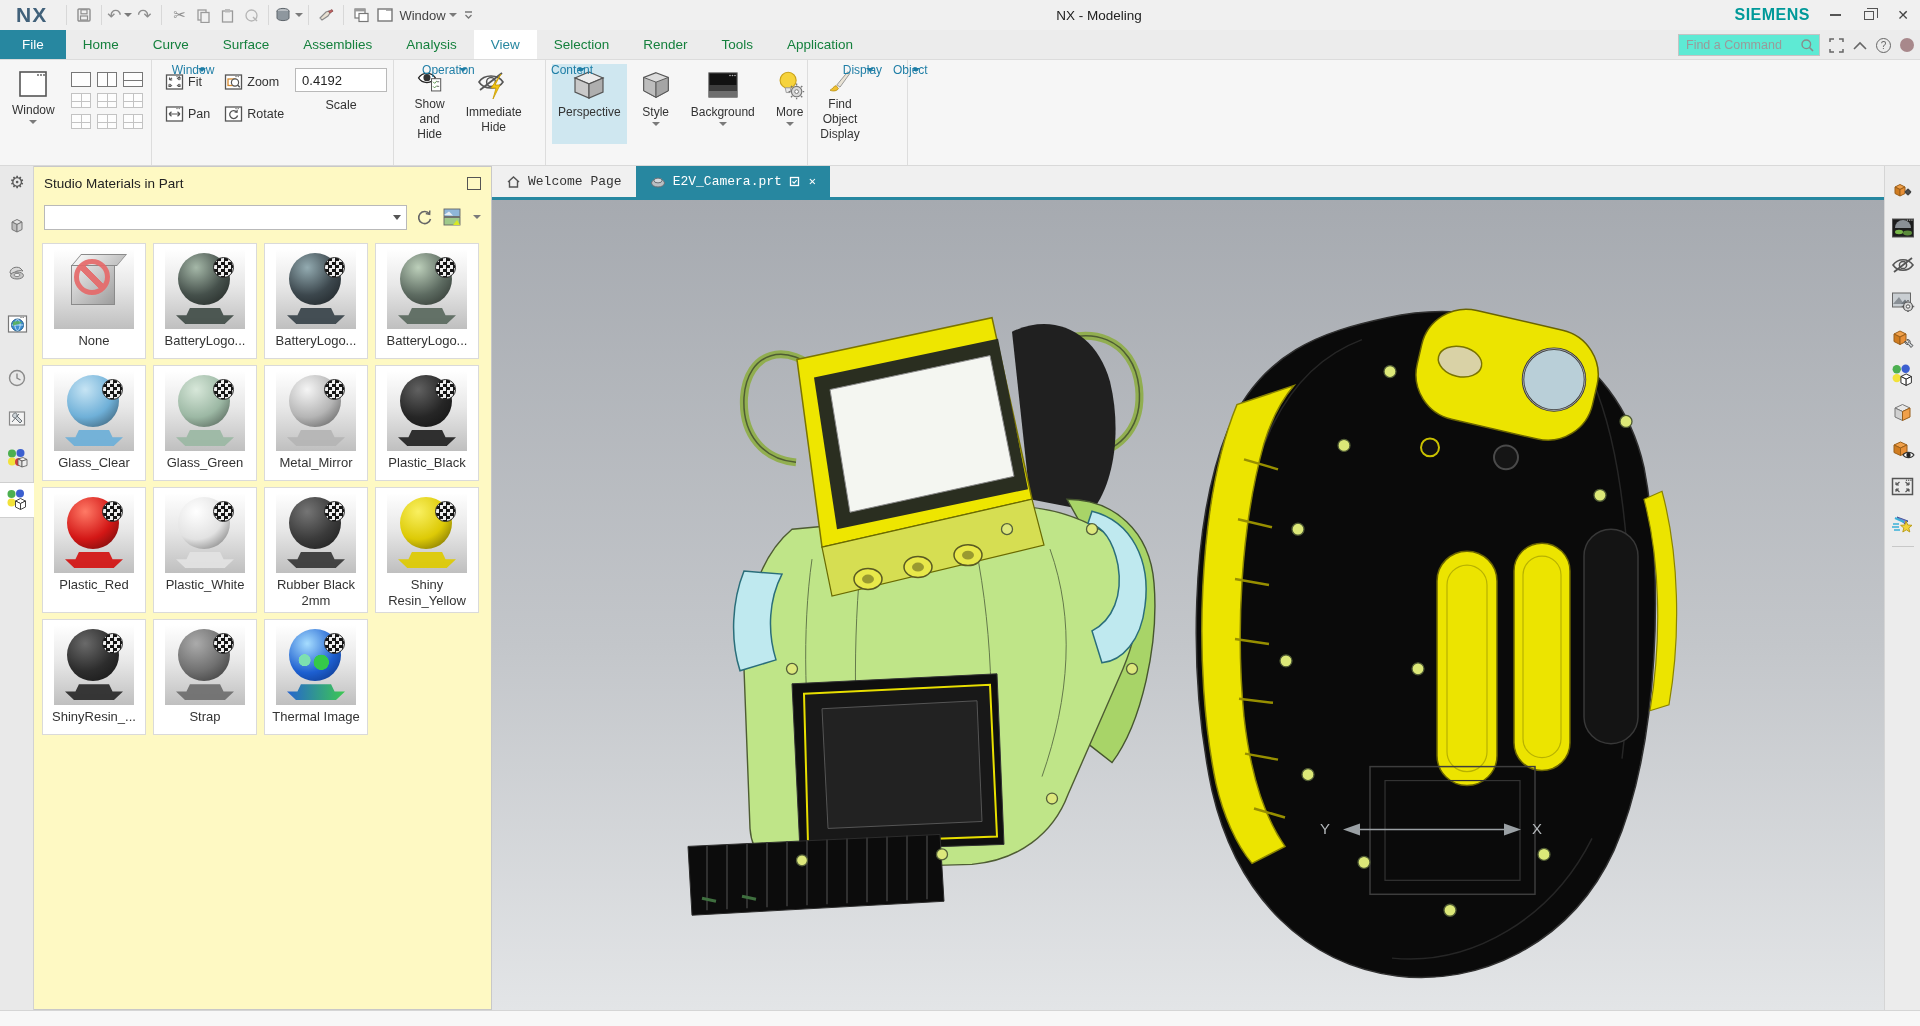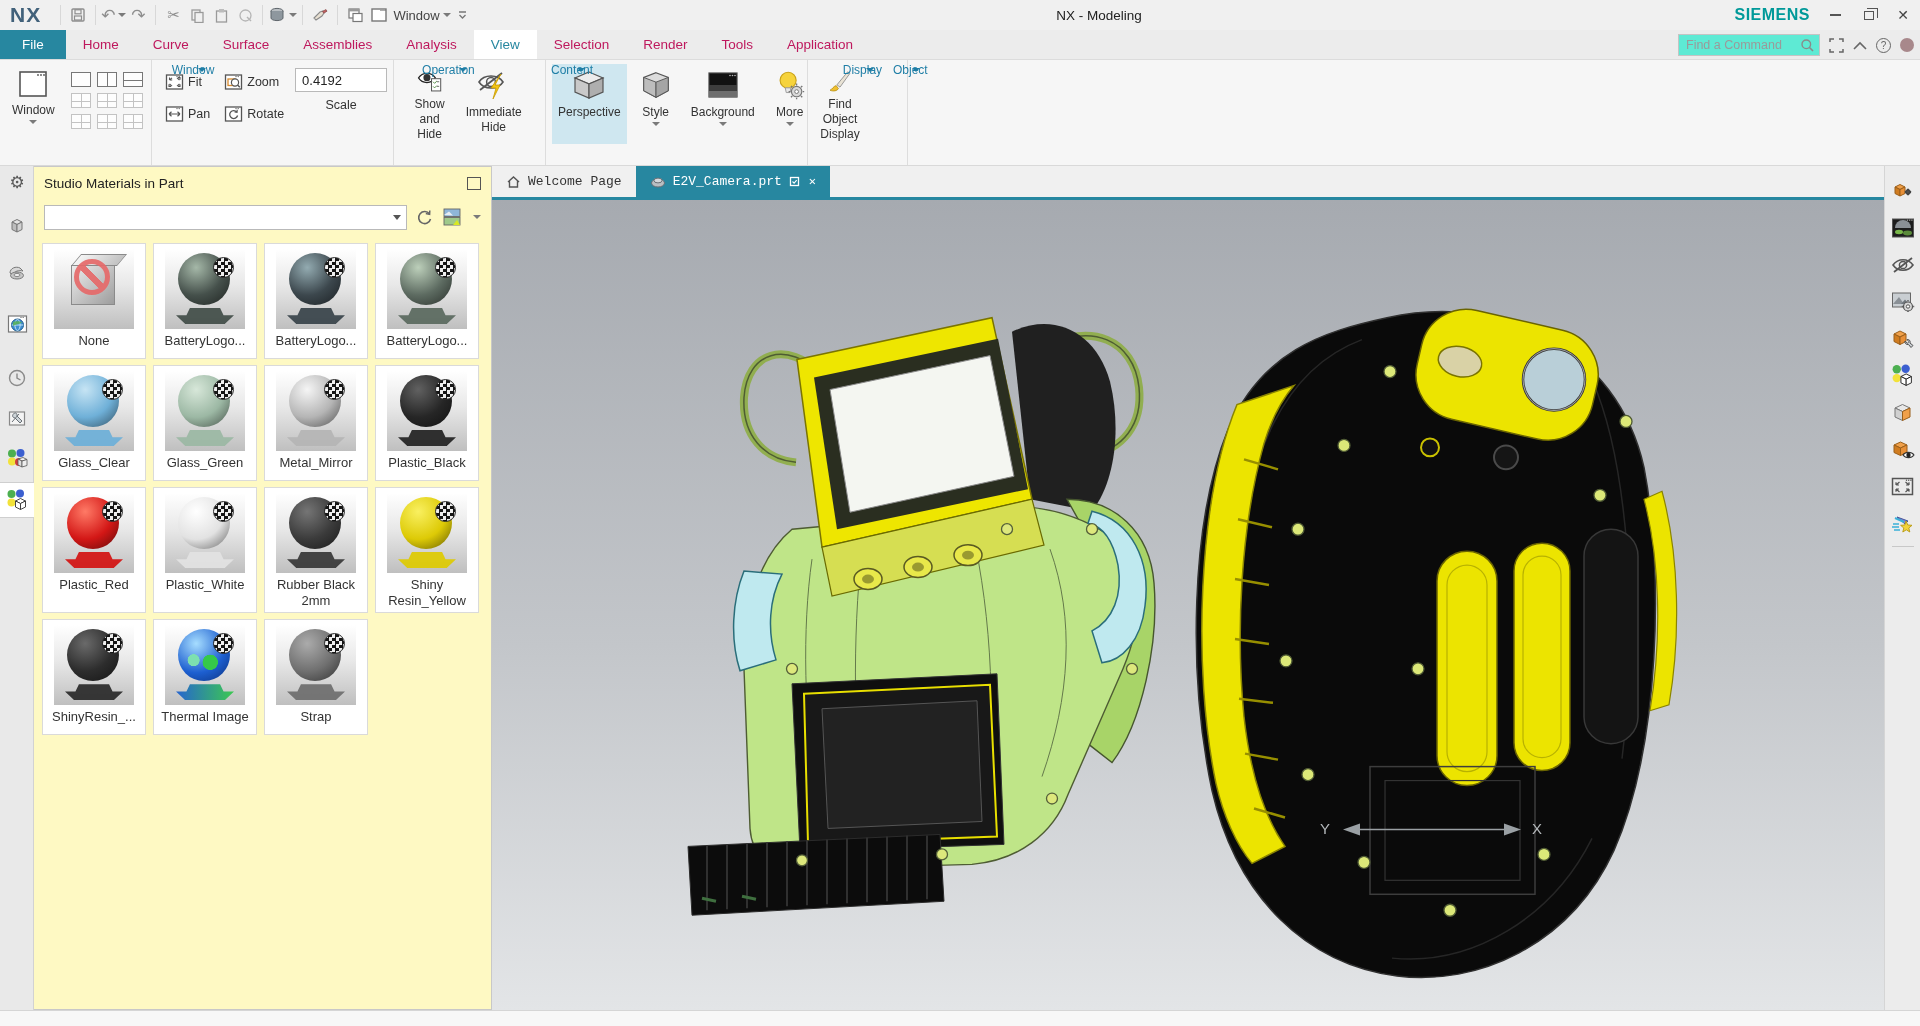--- a/index.html
+++ b/index.html
@@ -1,37 +1,37 @@
 <!DOCTYPE html>
 <html><head>
 <meta charset="utf-8">
 <style>
   * { margin:0; padding:0; box-sizing:border-box; }
   html,body { width:1920px; height:1026px; overflow:hidden; }
   body { font-family:"Liberation Sans", sans-serif; font-size:13px; color:#333; background:#f0f0f0; position:relative; }
 
   
-  #titlebar { position:absolute; left:0; top:0; width:1920px; height:30px; background:#f0f0f0; display:flex; align-items:center; }
+  #titlebar { position:absolute; left:0; top:0; width:1920px; height:30px; background:#f0f0f0; display:flex; align-items:center;padding-left:6px; }
   .nx-logo { font-size:21px; font-weight:bold; color:#41617a; letter-spacing:1px; padding:0 14px 0 10px; }
   .qa-sep { width:1px; height:20px; background:#d8d8d8; margin:0 5px; }
   .qa-btn { display:flex; align-items:center; justify-content:center; min-width:24px; height:24px; color:#8e8e8e; font-size:15px; cursor:default; }
   .qa-btn svg { display:block; }
   .dd-arrow { width:0; height:0; border-left:4px solid transparent; border-right:4px solid transparent; border-top:4px solid #7a7a7a; margin-left:3px; }
   .qa-window-label { font-size:13px; color:#444; margin-left:2px; }
   #title-text { position:absolute; left:1099px; transform:translateX(-50%); font-size:13.5px; color:#222; }
   #brand { position:absolute; right:110px; font-size:16px; font-weight:bold; color:#009999; letter-spacing:0.5px; }
   .winctl { position:absolute; top:0; height:30px; width:34px; display:flex; align-items:center; justify-content:center; color:#444; }
   .winctl.min { right:68px; } .winctl.res { right:34px; } .winctl.cls { right:0; font-size:14px; }
   .res-box { width:10px; height:9px; border:1px solid #555; position:relative; background:#f0f0f0; }
   .res-box::before { content:""; position:absolute; left:2px; top:-4px; width:10px; height:9px; border:1px solid #555; border-bottom:none; border-left:none; }
   .min-bar { width:11px; height:1.5px; background:#555; }
 
   
   #tabrow { position:absolute; left:0; top:30px; width:1920px; height:30px; background:#ececec; border-bottom:1px solid #dcdcdc; display:flex; align-items:stretch; }
-  .menu-tab { padding:0 17px; display:flex; align-items:center; font-size:13.5px; color:#be185d; cursor:default; }
+  .menu-tab { padding:0 17px; display:flex; align-items:center; font-size:13.5px; color:#15803d; cursor:default; }
   .menu-tab.file { background:#2787a0; color:#fff; padding:0 22px; }
   .menu-tab.active { background:#fff; color:#2787a0; }
   #tabrow-right { position:absolute; right:6px; top:3px; height:24px; display:flex; align-items:center; gap:9px; }
   #find-box { width:142px; height:22px; border:1px solid #c4c4c4; background:#5eead4; display:flex; align-items:center; padding:0 4px 0 7px; }
   #find-box input { border:none; outline:none; flex:1; font-size:12.5px; color:#333; font-family:"Liberation Sans",sans-serif; width:100px; background:transparent; }
   #find-box input::placeholder { color:#9a9a9a; }
   .trow-icn { color:#666; display:flex; align-items:center; }
   .help-circ { width:15px; height:15px; border:1.4px solid #666; border-radius:50%; font-size:10px; display:flex; align-items:center; justify-content:center; color:#666; }
   .rec-circ { width:14px; height:14px; border-radius:50%; background:#a8888b; }
 
@@ -669,38 +669,38 @@
   <div class="mat-card" data-kind="sphere">
     <div class="swatch">
       <div class="ball" style="background: radial-gradient(circle at 35% 28%, rgb(106, 106, 106), rgb(45, 45, 45) 55%, rgb(0, 0, 0) 135%);"></div>
       <div class="pedestal" style="background: rgb(45, 45, 45);"></div>
       <div class="checker"></div>
 
     </div>
     <div class="mat-label">ShinyResin_...</div>
   </div>
 
+  <div class="mat-card" data-kind="sphere">
+    <div class="swatch">
+      <div class="ball" style="background: radial-gradient(circle at 35% 28%, rgb(171, 171, 171), rgb(112, 112, 112) 55%, rgb(0, 0, 0) 135%);"></div>
+      <div class="pedestal" style="background: rgb(112, 112, 112);"></div>
+      <div class="checker"></div>
+
+    </div>
+    <div class="mat-label">Strap</div>
+  </div>
+
   <div class="mat-card" data-kind="thermal">
     <div class="swatch">
       <div class="ball"></div>
       <div class="pedestal"></div>
       <div class="checker"></div>
 
     </div>
     <div class="mat-label">Thermal Image</div>
-  </div>
-
-  <div class="mat-card" data-kind="sphere">
-    <div class="swatch">
-      <div class="ball" style="background: radial-gradient(circle at 35% 28%, rgb(171, 171, 171), rgb(112, 112, 112) 55%, rgb(0, 0, 0) 135%);"></div>
-      <div class="pedestal" style="background: rgb(112, 112, 112);"></div>
-      <div class="checker"></div>
-
-    </div>
-    <div class="mat-label">Strap</div>
   </div>
 </div>
 </div>
 
 <div id="viewport">
   <svg viewBox="0 0 1392 812" preserveAspectRatio="none">
 
     <g>
 
       <path d="M330,175 C295,140 255,152 252,198 C250,236 272,260 304,263" fill="none" stroke="#8fae4a" stroke-width="8" opacity="0.95"></path>

